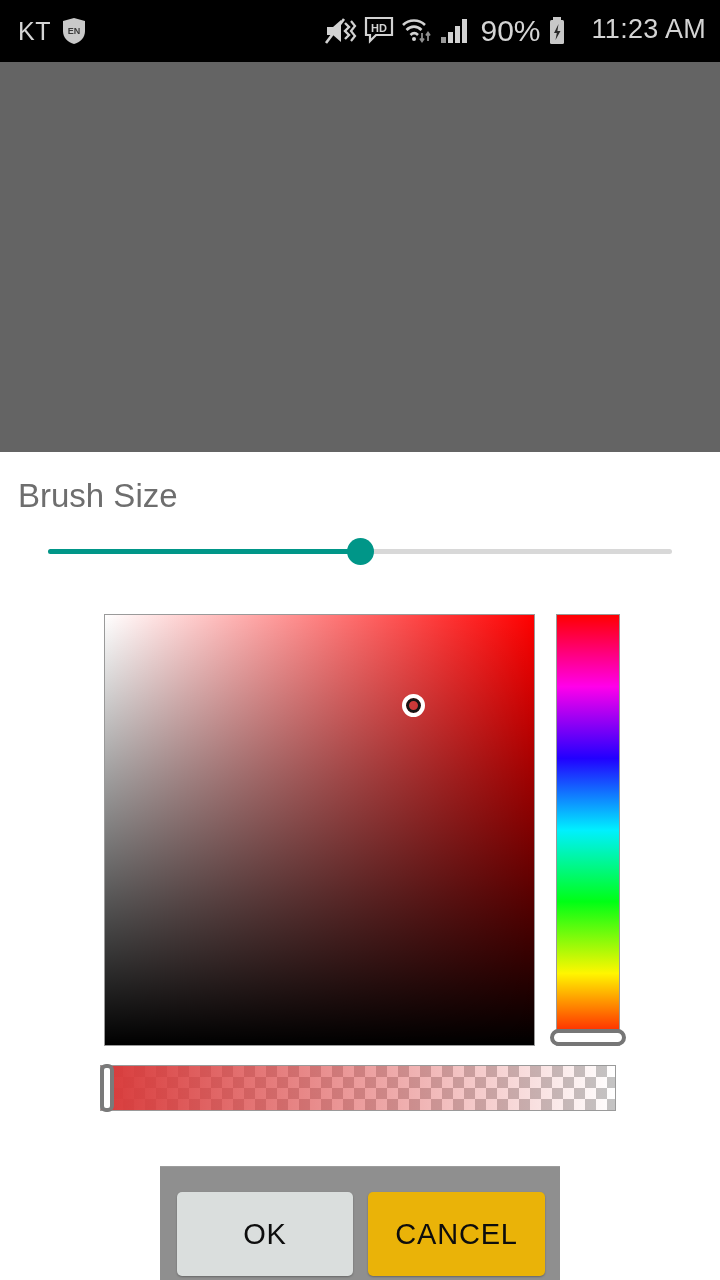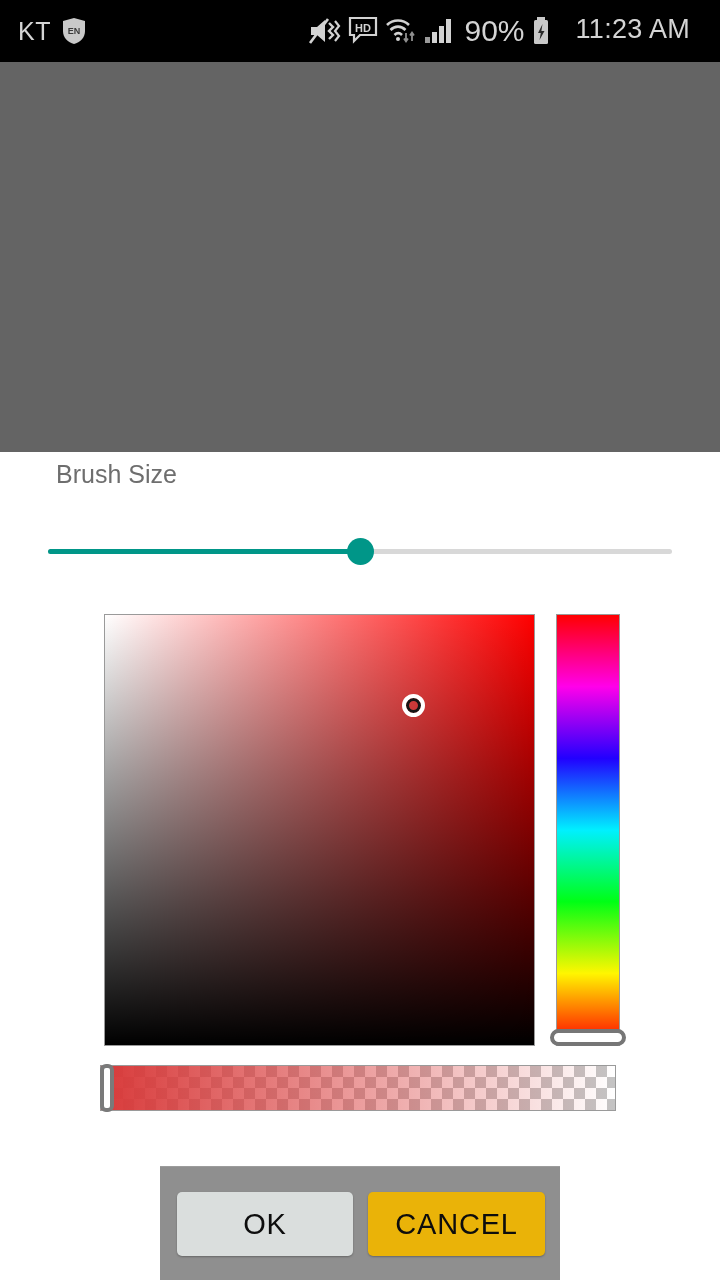--- a/index.html
+++ b/index.html
@@ -25,21 +25,21 @@
   
   #status-bar {
     position: absolute;
     left: 0; top: 0;
     width: 720px;
     height: 62px;
     background: #000000;
     display: flex;
     align-items: center;
     box-sizing: border-box;
-    padding: 0 30px 0 18px;
+    padding: 0 14px 0 18px;
   }
   .sb-left {
     display: flex;
     align-items: center;
     gap: 10px;
   }
   .sb-carrier {
     color: #d4d4d4;
     font-size: 25px;
     letter-spacing: 0.5px;
@@ -80,26 +80,25 @@
   #dialog {
     position: absolute;
     left: 0; top: 452px;
     width: 720px;
     height: 828px;
     background: #ffffff;
   }
   #dialog-title {
     position: absolute;
     left: 18px;
-    top: 452px;
-    font-size: 25px;
+    top: 474px;
+    font-size: 33px;
     color: #6e6e6e;
     line-height: 44px;
     white-space: nowrap;
-    margin-left: 38px;
   }
 
   
   #brush-slider {
     position: absolute;
     left: 48px;
     top: 538px;
     width: 624px;
     height: 28px;
   }
@@ -228,21 +227,21 @@
     left: 160px;
     top: 1166px;
     width: 400px;
     height: 114px;
     background: #8f8f8f;
     box-shadow: inset 0 1px 0 rgba(255,255,255,0.12);
   }
   .dlg-button {
     position: absolute;
     top: 26px;
-    height: 64px;
+    height: 84px;
     background: #dadedd;
     border: none;
     border-radius: 5px;
     color: #0d0d0d;
     font-family: "Liberation Sans", sans-serif;
     font-size: 29px;
     letter-spacing: 0.8px;
     box-shadow: 0 1px 2px rgba(0,0,0,0.28);
     display: flex;
     align-items: center;

